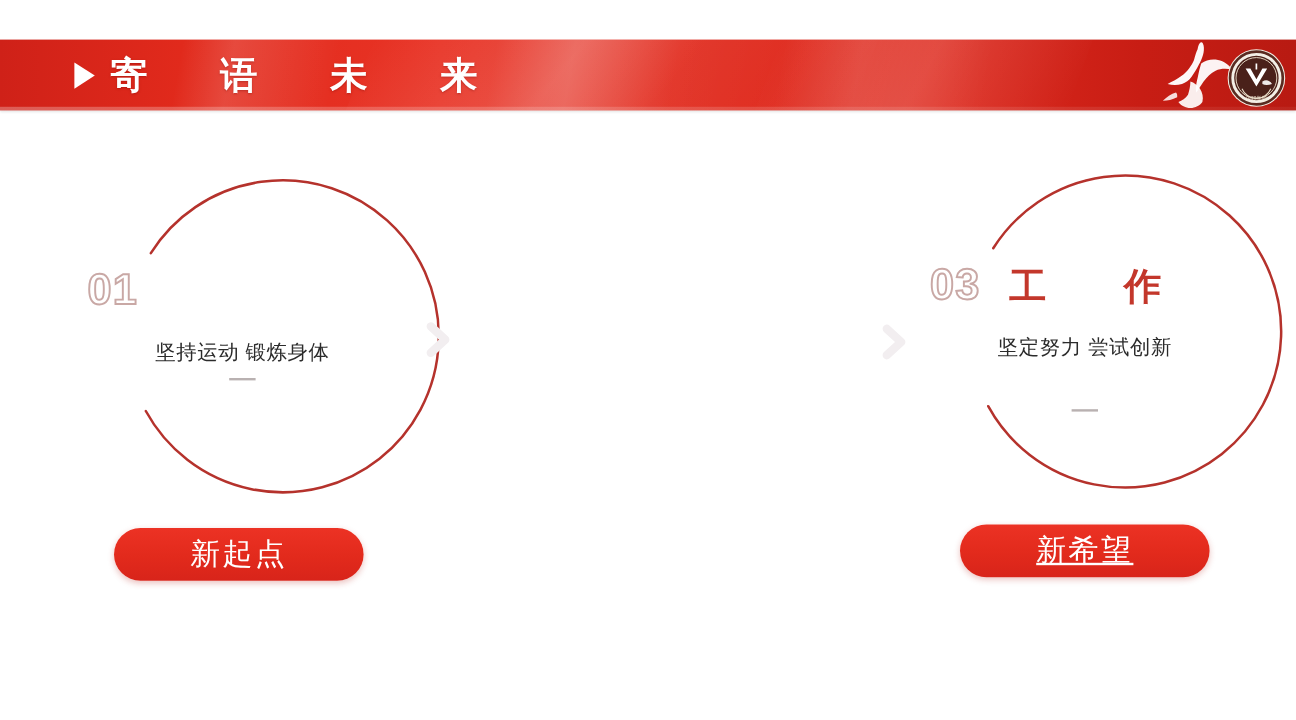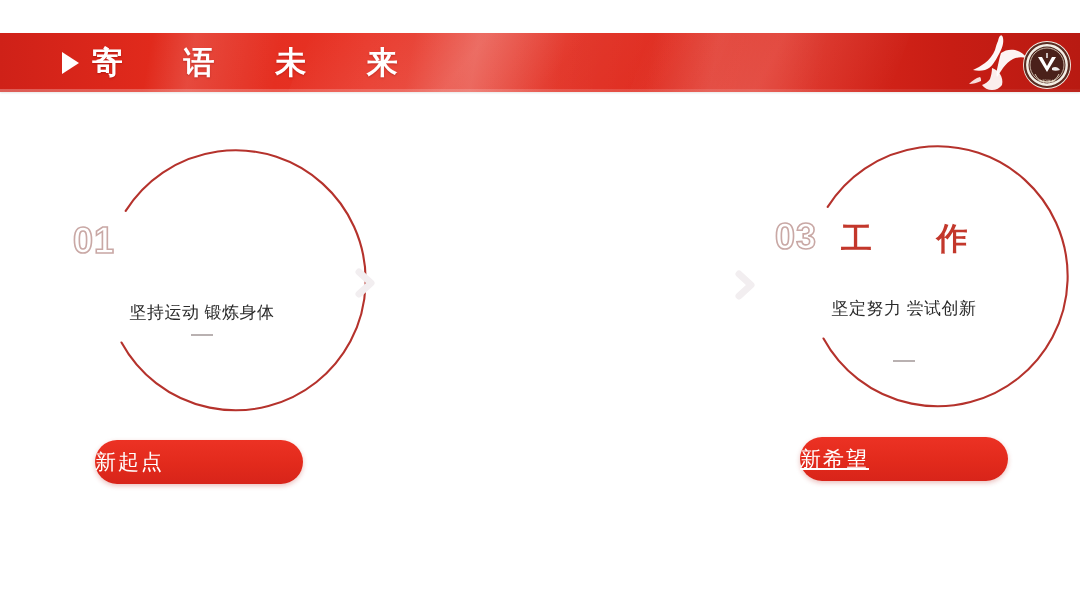--- a/index.html
+++ b/index.html
@@ -148,40 +148,39 @@
     top: 112px;
     width: 266px;
     text-align: center;
   }
   .card-line {
     font-size: 17px;
     color: #2b2b2b;
     line-height: 30px;
     letter-spacing: 0.5px;
     white-space: nowrap;
-    margin-top: 19px;
   }
   .card-dash {
     margin: 6px auto 0 auto;
     width: 22px;
     height: 2px;
     background: #b9b1b1;
   }
 
   
   .pill {
     position: absolute;
     height: 44px;
     line-height: 44px;
     border-radius: 24px;
     background: linear-gradient(180deg, #ec3224 0%, #e22a1c 55%, #d8241a 100%);
     color: #ffffff;
-    font-size: 21px;
+    font-size: 25px;
     letter-spacing: 2px;
-    text-align: left;
+    text-align: center;
     box-shadow: 0 2px 5px rgba(180,30,20,0.28);
   }
 
   
   .chevron {
     position: absolute;
     width: 26px;
     height: 30px;
     color: #f2eef0;
   }

